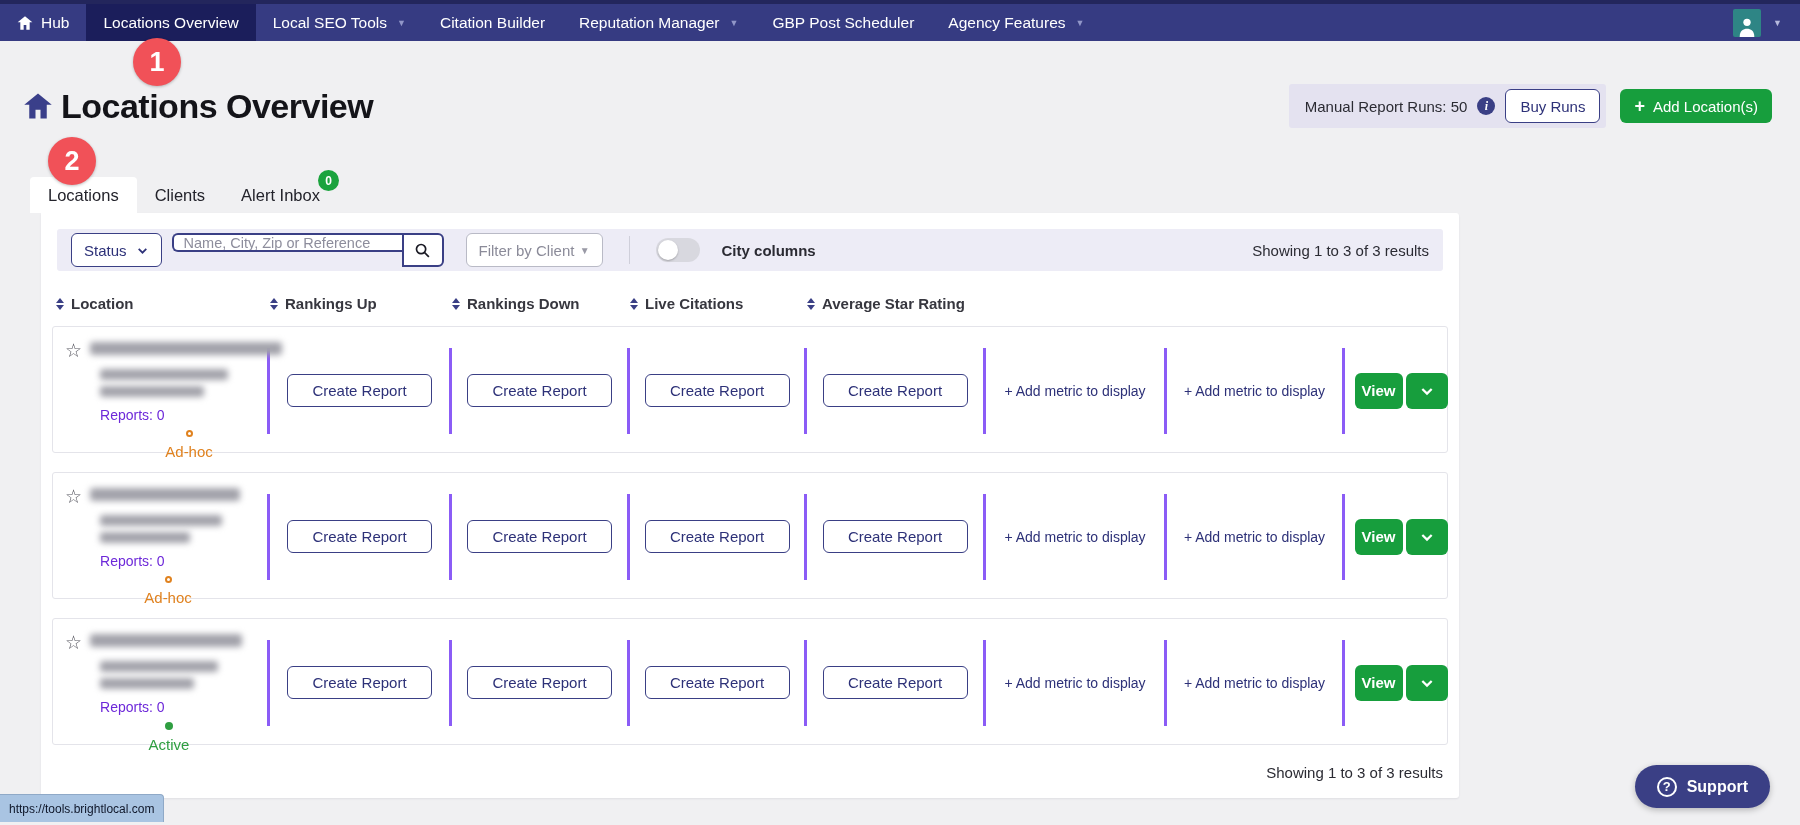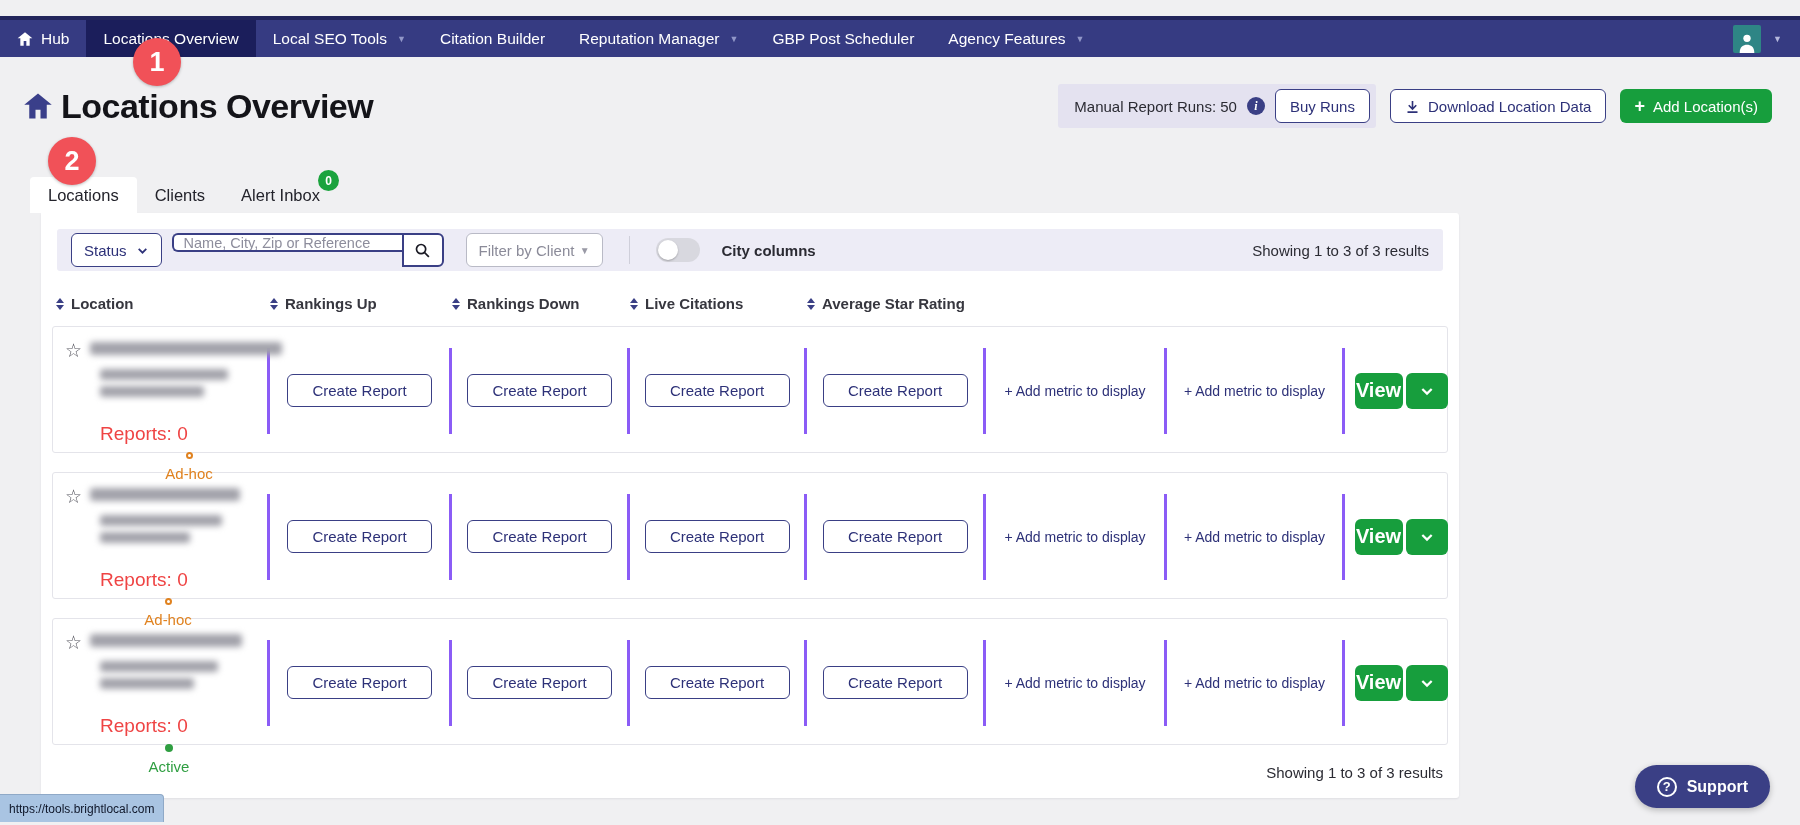--- a/index.html
+++ b/index.html
@@ -1,20 +1,20 @@
 <!DOCTYPE html>
 <html><head>
 <meta charset="utf-8">
 <style>
   * { box-sizing: border-box; margin: 0; padding: 0; }
   html,body { width:1800px; height:825px; overflow:hidden; }
   body { background:#f0f0f2; font-family:"Liberation Sans", sans-serif; position:relative; }
 
   
-  .topnav { position:absolute; top:16px; left:0; width:1800px; height:41px;
+  .topnav { position:absolute; top:0; left:0; width:1800px; height:41px;
     background:#363b82; border-top:4px solid #23265c; display:flex; align-items:stretch; z-index:5; }
   .nav-item { display:flex; align-items:center; gap:8px; padding:0 17px; color:#ffffff;
     font-size:15.5px; cursor:pointer; }
   .nav-item.active { background:#1b1e5b; }
   .nav-caret { font-size:9px; color:#9196c8; margin-left:2px; }
   .nav-right { margin-left:auto; display:flex; align-items:center; gap:10px; padding-right:18px; }
   .avatar { width:28px; height:28px; background:#2e8585; border-radius:2px; display:flex;
     align-items:flex-end; justify-content:center; overflow:hidden; cursor:pointer; }
   .nav-home { width:16px; height:16px; }
 
@@ -94,33 +94,33 @@
     margin-bottom:19px; align-items:center; }
   .cell { height:86px; display:flex; align-items:center; justify-content:center; border-left:3px solid #8b5cf6; }
   .cell.loc { border-left:none; height:127px; align-items:flex-start; justify-content:flex-start;
     padding:12px 10px 10px 12px; }
   .star { font-size:19px; color:#55555e; line-height:1; margin-top:2px; cursor:pointer; }
   .loc-lines { margin-left:8px; }
   .blur-bar { background:#a2a2aa; filter:blur(3px); border-radius:3px; }
   .blur-bar.name { height:13px; margin-top:3px; }
   .blur-bar.a1 { height:11px; margin:14px 0 0 10px; }
   .blur-bar.a2 { height:11px; margin:6px 0 0 10px; }
-  .reports { font-size:19px; color:#ef4444; margin:26px 0 0 10px; }
+  .reports { font-size:14px; color:#6d28d9; margin:10px 0 0 10px; }
   .status-line { display:flex; align-items:center; gap:6px; margin:7px 0 0 6px; font-size:15px;flex-direction:column; }
   .dot { width:8px; height:8px; border-radius:50%; }
   .status-adhoc { color:#e0821f; }
   .status-adhoc .dot { border:2px solid #e0821f; width:7px; height:7px; background:transparent; }
   .status-active { color:#2f9e41; }
   .status-active .dot { background:#2f9e41; }
   .create-report { width:145px; height:33px; background:#fff; border:1.5px solid #3a3f85;
     border-radius:6px; font-size:15px; color:#2d3178; cursor:pointer; font-family:inherit; }
   .add-metric { font-size:14px; color:#2d3178; cursor:pointer; }
   .viewcell { gap:3px; }
   .view-btn { width:48px; height:36px; background:#179e3d; border:none; border-radius:6px;
-    color:#fff; font-size:20px; font-weight:bold; cursor:pointer; font-family:inherit; }
+    color:#fff; font-size:15px; font-weight:bold; cursor:pointer; font-family:inherit; }
   .view-caret-btn { width:42px; height:36px; background:#179e3d; border:none; border-radius:6px;
     display:flex; align-items:center; justify-content:center; cursor:pointer; }
 
   .results-bottom { text-align:right; padding-right:16px; margin-top:12px; font-size:15px; color:#2b2b33; }
 
   
   .support-btn { position:absolute; right:30px; bottom:17px; height:43px; padding:0 22px;
     background:#3a3f85; border:none; border-radius:22px; color:#fff; font-size:16px;
     font-weight:bold; display:flex; align-items:center; gap:10px; cursor:pointer;
     box-shadow:0 2px 6px rgba(0,0,0,0.25); font-family:inherit; }
@@ -181,26 +181,20 @@
         <path d="M12 2 L23 11 H19 V22 H14 V15 H10 V22 H5 V11 H1 Z"></path>
       </svg>
     <h1 class="page-title">Locations Overview</h1>
   </div>
   <div class="header-actions">
     <div class="mrr-box">
       <span class="mrr-text">Manual Report Runs: 50</span>
       <span class="info-icon">i</span>
       <button class="btn-outline">Buy Runs</button>
     </div>
-    <button class="btn-outline">
-      <svg width="15" height="15" viewBox="0 0 24 24" fill="none" stroke="#2d3178" stroke-width="2.6">
-          <path d="M12 3 V15 M6 10 L12 16 L18 10 M4 21 H20"></path>
-        </svg>
-      <span>Download Location Data</span>
-    </button>
     <button class="btn-green">
       <span class="plus-glyph">+</span>
       <span>Add Location(s)</span>
     </button>
   </div>
 </div>
 
 <div class="tabs">
   <div class="tab active">Locations</div>
   <div class="tab">Clients</div>

